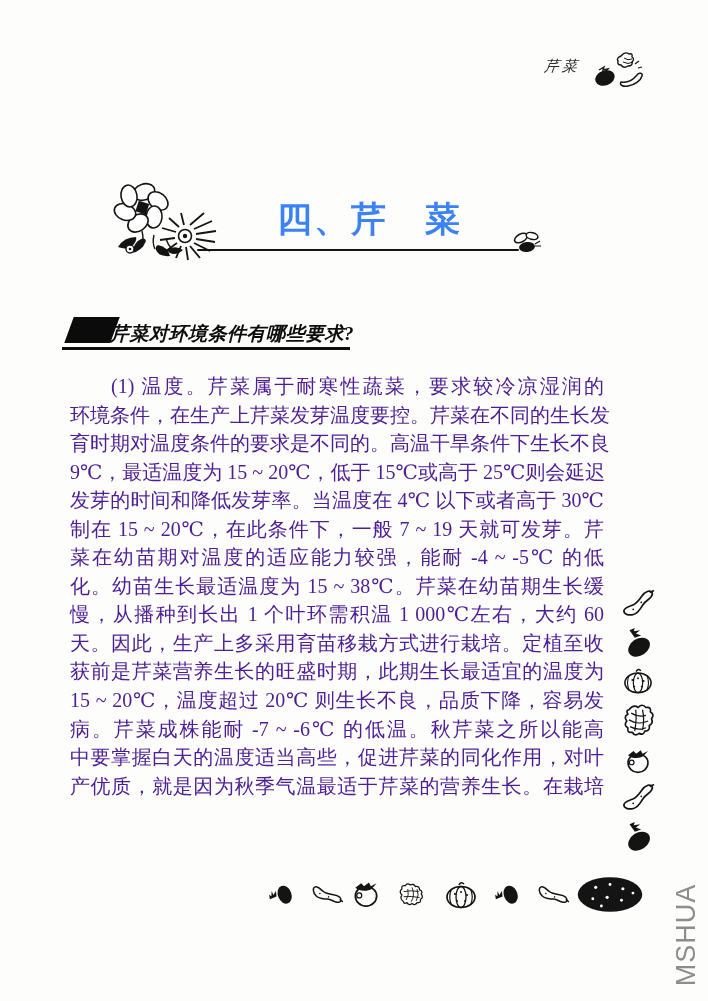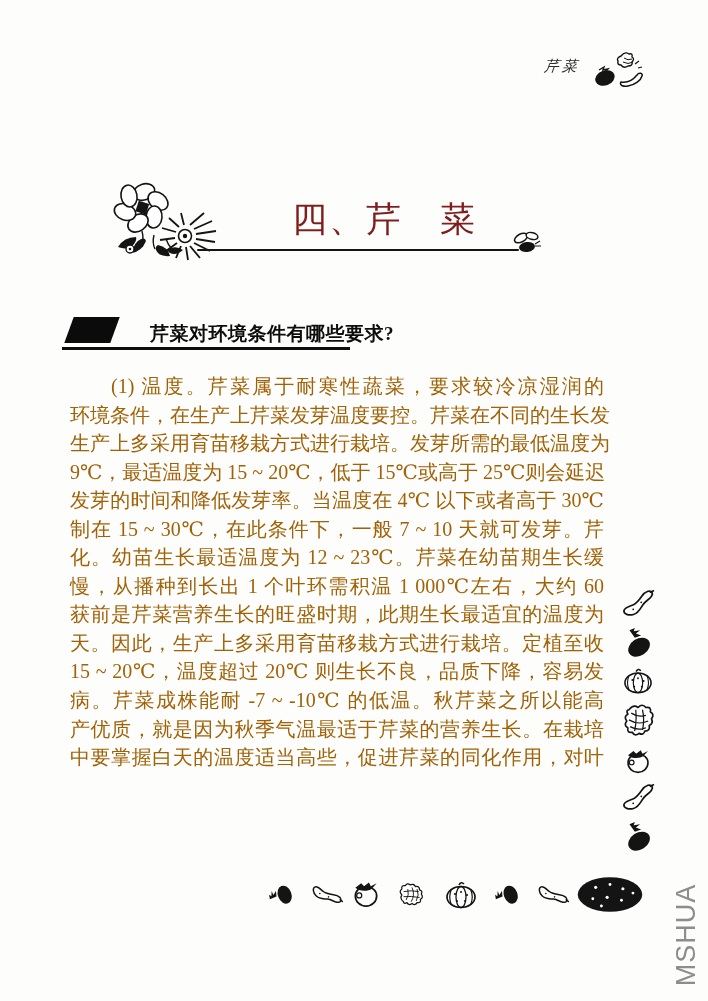--- a/index.html
+++ b/index.html
@@ -10,41 +10,41 @@
   }
   
   .running-header{
     position:absolute;left:544px;top:57px;font-size:15px;font-style:italic;
     transform:skewX(-6deg);letter-spacing:3px;color:#2a2a2a;
   }
   .header-veggies{position:absolute;left:591px;top:50px;width:52px;height:42px;}
   
   .flower{position:absolute;left:106px;top:179px;width:144px;height:84px;}
   .chapter-title{
-    position:absolute;left:292px;top:196px;font-size:35px;font-weight:normal;
-    font-family:"Liberation Sans","DejaVu Sans",sans-serif;color:#7f1d1d;letter-spacing:2px;
+    position:absolute;left:277px;top:196px;font-size:35px;font-weight:bold;
+    font-family:"Liberation Sans","DejaVu Sans",sans-serif;color:#3b82f6;letter-spacing:2px;
     white-space:nowrap;
   }
   .title-rule{position:absolute;left:197px;top:249px;width:322px;height:2px;background:#141414;border-radius:2px;}
   .bee{position:absolute;left:511px;top:230px;width:32px;height:28px;}
   
   .q-box{
     position:absolute;left:69px;top:317px;width:46px;height:26px;background:#0b0b0b;
     transform:skewX(-20deg);
   }
   .q-heading{
-    position:absolute;left:110px;top:321px;font-size:19px;font-weight:bold;
-    letter-spacing:0.5px;color:#0d0d0d;white-space:nowrap;margin-left:40px;
+    position:absolute;left:110px;top:321px;font-size:19px;font-weight:bold;font-style:italic;
+    letter-spacing:0.5px;color:#0d0d0d;white-space:nowrap;
   }
   .q-underline{position:absolute;left:62px;top:347px;width:288px;height:3px;background:#0d0d0d;}
   
   .body-text{position:absolute;left:70px;top:372px;width:534px;}
   .bodyline{
     font-size:20px;line-height:28.55px;height:28.55px;white-space:nowrap;
-    text-align:justify;text-align-last:justify;color:#a16207;
+    text-align:justify;text-align-last:justify;color:#4c1d95;
   }
   .bodyline:first-child{text-indent:2.05em;}
   
   .right-column{
     position:absolute;left:615px;top:587px;width:46px;display:flex;flex-direction:column;
     align-items:center;gap:5px;
   }
   .right-column svg{display:block;}
   .right-column .icon-cucumber{width:32px;height:34px;transform:rotate(8deg);}
   .right-column .icon-eggplant{width:34px;height:36px;}
@@ -175,32 +175,33 @@
       <use href="#icon-bee"></use>
     </svg>
 
   <div class="q-box"></div>
   <div class="q-heading">芹菜对环境条件有哪些要求?</div>
   <div class="q-underline"></div>
 
   <div class="body-text">
       <div class="bodyline">(1) 温度。芹菜属于耐寒性蔬菜，要求较冷凉湿润的</div>
       <div class="bodyline">环境条件，在生产上芹菜发芽温度要控。芹菜在不同的生长发</div>
-      <div class="bodyline">生产上多采用育苗移栽方式进行栽培。发芽所需的最低温度为</div>
+      <div class="bodyline">育时期对温度条件的要求是不同的。高温干旱条件下生长不良</div>
       <div class="bodyline">9℃，最适温度为 15 ~ 20℃，低于 15℃或高于 25℃则会延迟</div>
       <div class="bodyline">发芽的时间和降低发芽率。当温度在 4℃ 以下或者高于 30℃</div>
-      <div class="bodyline">制在 15 ~ 30℃，在此条件下，一般 7 ~ 10 天就可发芽。芹</div>
-      <div class="bodyline">化。幼苗生长最适温度为 12 ~ 23℃。芹菜在幼苗期生长缓</div>
+      <div class="bodyline">制在 15 ~ 20℃，在此条件下，一般 7 ~ 19 天就可发芽。芹</div>
+      <div class="bodyline">菜在幼苗期对温度的适应能力较强，能耐 -4 ~ -5℃ 的低</div>
+      <div class="bodyline">化。幼苗生长最适温度为 15 ~ 38℃。芹菜在幼苗期生长缓</div>
       <div class="bodyline">慢，从播种到长出 1 个叶环需积温 1 000℃左右，大约 60</div>
+      <div class="bodyline">天。因此，生产上多采用育苗移栽方式进行栽培。定植至收</div>
       <div class="bodyline">获前是芹菜营养生长的旺盛时期，此期生长最适宜的温度为</div>
-      <div class="bodyline">天。因此，生产上多采用育苗移栽方式进行栽培。定植至收</div>
       <div class="bodyline">15 ~ 20℃，温度超过 20℃ 则生长不良，品质下降，容易发</div>
-      <div class="bodyline">病。芹菜成株能耐 -7 ~ -10℃ 的低温。秋芹菜之所以能高</div>
+      <div class="bodyline">病。芹菜成株能耐 -7 ~ -6℃ 的低温。秋芹菜之所以能高</div>
+      <div class="bodyline">中要掌握白天的温度适当高些，促进芹菜的同化作用，对叶</div>
       <div class="bodyline">产优质，就是因为秋季气温最适于芹菜的营养生长。在栽培</div>
-      <div class="bodyline">中要掌握白天的温度适当高些，促进芹菜的同化作用，对叶</div>
     </div>
 
   <div class="right-column">
       <svg class="veg icon-cucumber">
         <use href="#icon-cucumber"></use>
       </svg>
       <svg class="veg icon-eggplant">
         <use href="#icon-eggplant"></use>
       </svg>
       <svg class="veg icon-pumpkin">

